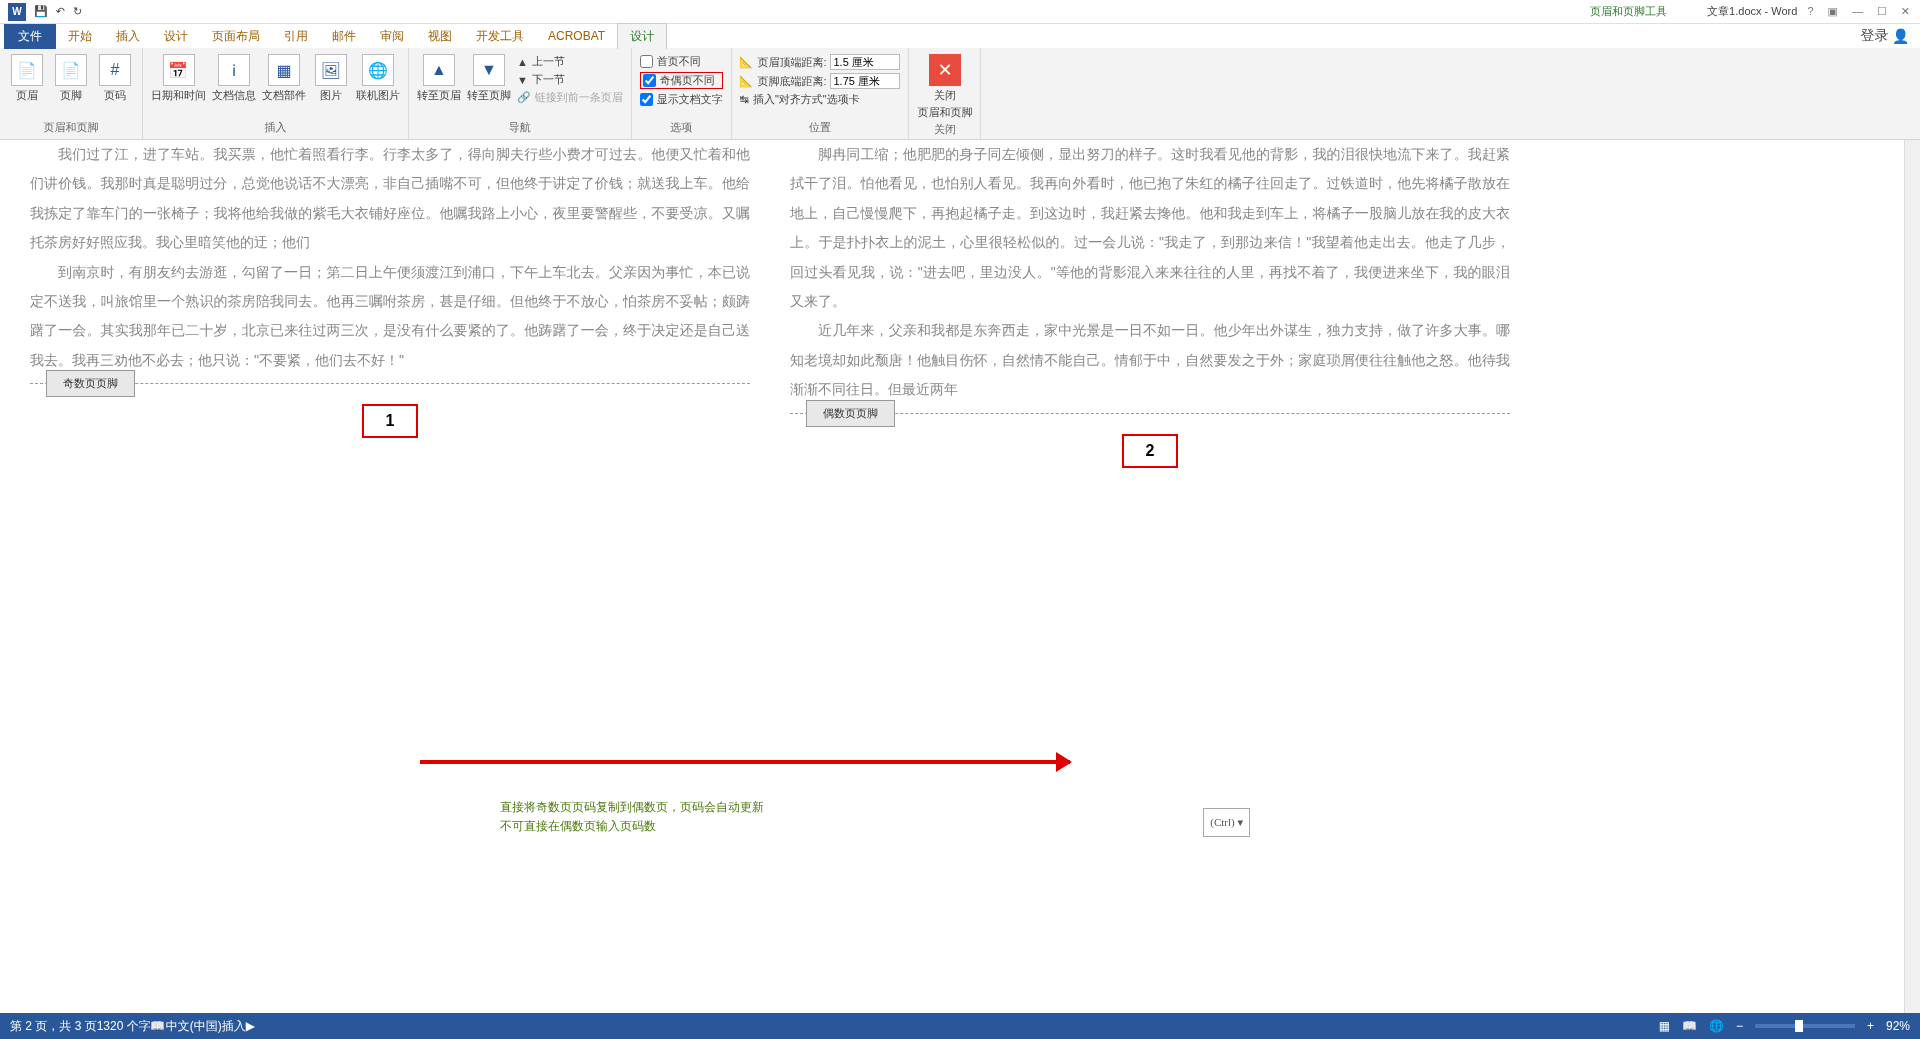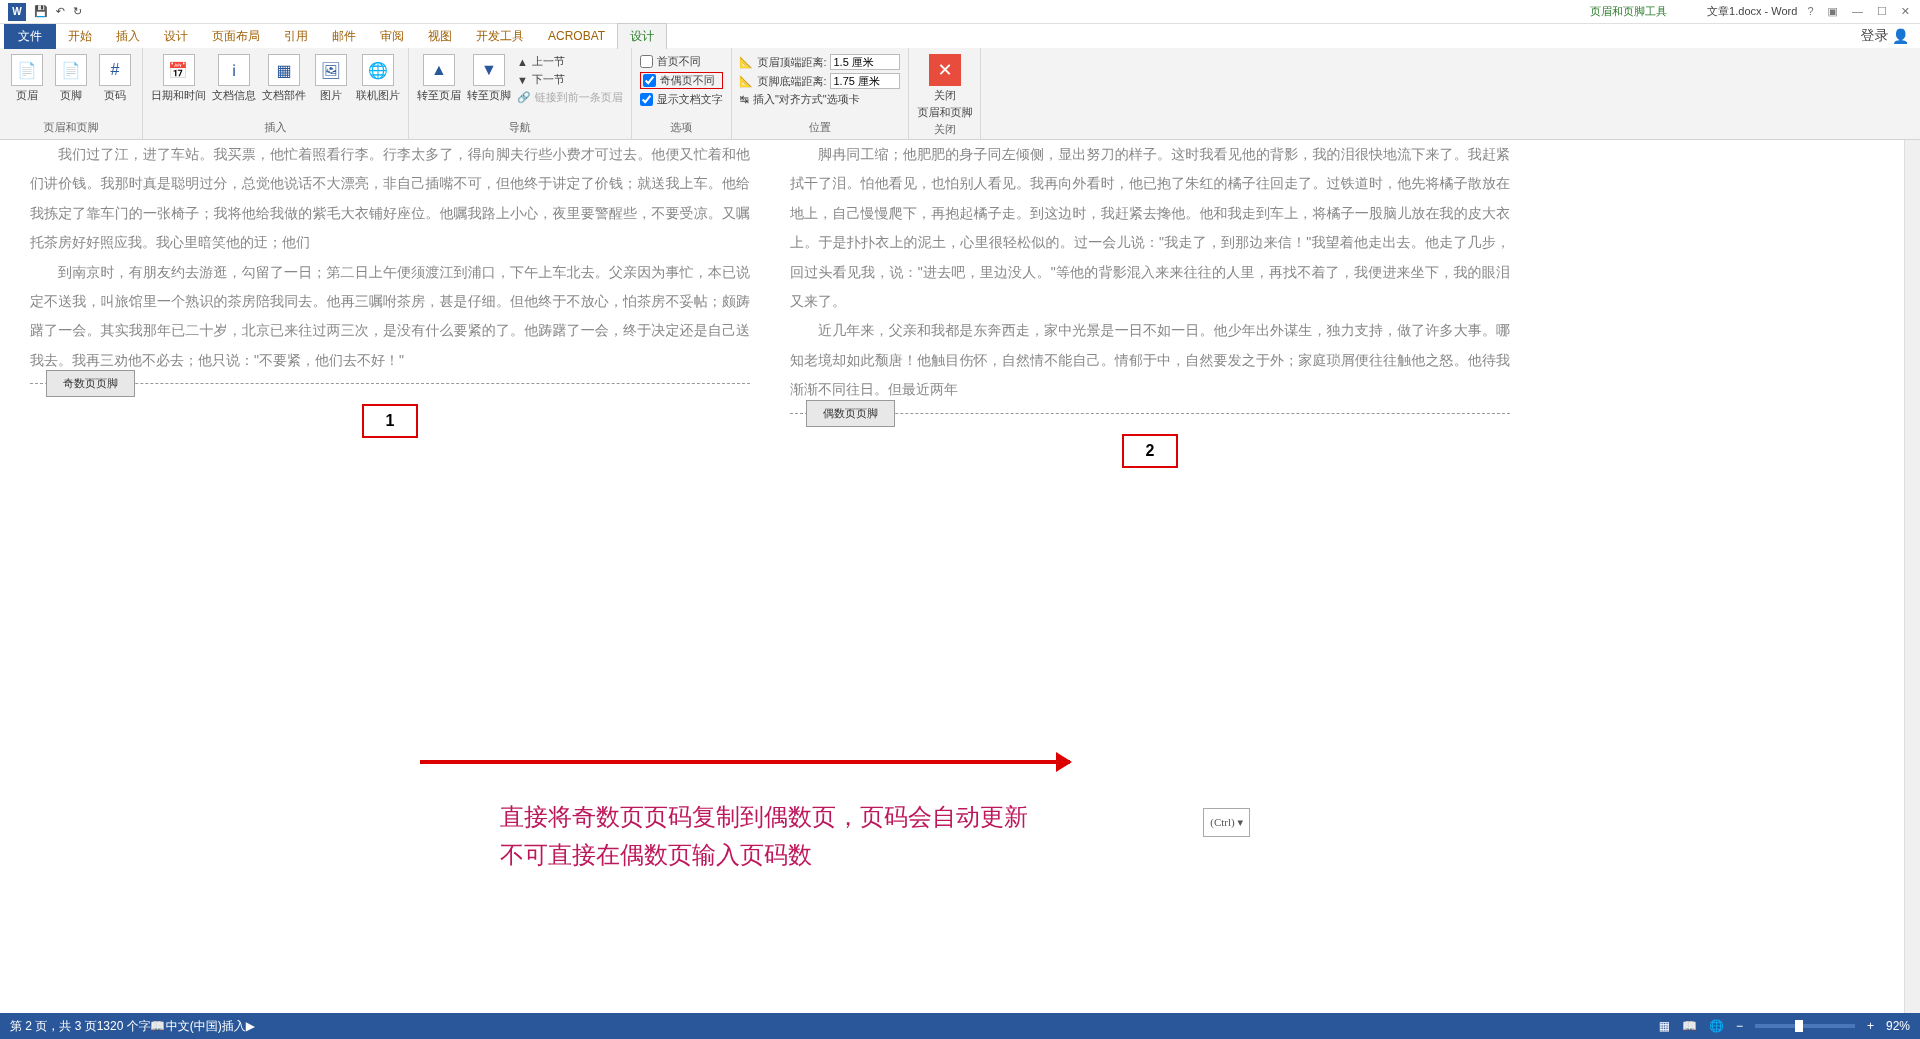--- a/index.html
+++ b/index.html
@@ -27,21 +27,21 @@
 .highlightbox{border:1.5px solid #d00;padding:0 2px;}
 .signin{margin-left:auto;padding:4px 10px;font-size:14px;color:#444;display:flex;align-items:center;gap:4px;}
 .docarea{position:absolute;top:140px;left:0;right:16px;bottom:26px;background:#fff;overflow:hidden;}
 .pages{display:flex;gap:40px;padding:0 30px;}
 .page{width:720px;background:#fff;position:relative;font-size:14px;color:#888;line-height:2.1;font-family:"SimSun","KaiTi",serif;text-align:justify;}
 .page p{text-indent:2em;margin-bottom:0;}
 .footersep{border-top:1px dashed #999;margin-top:8px;position:relative;}
 .footerlabel{position:absolute;left:8px;top:-14px;background:#e8e8e8;border:1px solid #999;font-size:11px;padding:1px 16px;color:#333;font-family:"Microsoft YaHei";margin-left:8px;}
 .pagenum{text-align:center;font-size:16px;color:#000;font-weight:bold;margin-top:20px;font-family:"Arial";}
 .redbox{border:2px solid #d00;display:inline-block;padding:0 22px;line-height:30px;}
-.annotation{position:absolute;left:500px;top:658px;color:#be185d;font-size:24px;font-family:"Microsoft YaHei";line-height:1.6;}
+.annotation{position:absolute;left:500px;top:658px;color:#4d7c0f;font-size:12px;font-family:"Microsoft YaHei";line-height:1.6;}
 .arrow{position:absolute;left:420px;top:620px;width:650px;height:4px;background:#d00;}
 .arrow:after{content:"";position:absolute;right:-2px;top:-8px;border-left:16px solid #d00;border-top:10px solid transparent;border-bottom:10px solid transparent;}
 .scrollbar{position:absolute;right:0;top:140px;bottom:26px;width:16px;background:#f0f0f0;border-left:1px solid #ddd;}
 .statusbar{position:absolute;bottom:0;left:0;right:0;height:26px;background:#2a579a;color:#fff;font-size:12px;display:flex;align-items:center;padding:0 10px;}
 .statusbar .right{margin-left:auto;display:flex;align-items:center;gap:12px;}
 .zoomslider{width:100px;height:4px;background:#4a77ba;position:relative;}
 .zoomslider:before{content:"";position:absolute;left:40%;top:-4px;width:8px;height:12px;background:#fff;}
 .watermark{position:absolute;right:30px;bottom:40px;color:rgba(255,255,255,.3);font-size:40px;font-weight:bold;font-family:Arial;pointer-events:none;}
 .watermark2{position:absolute;right:30px;bottom:30px;color:rgba(255,255,255,.25);font-size:14px;}
 .pastetag{position:absolute;right:260px;top:668px;border:1px solid #aaa;background:#fff;font-size:11px;padding:2px 6px;color:#555;font-family:"Microsoft YaHei";}

